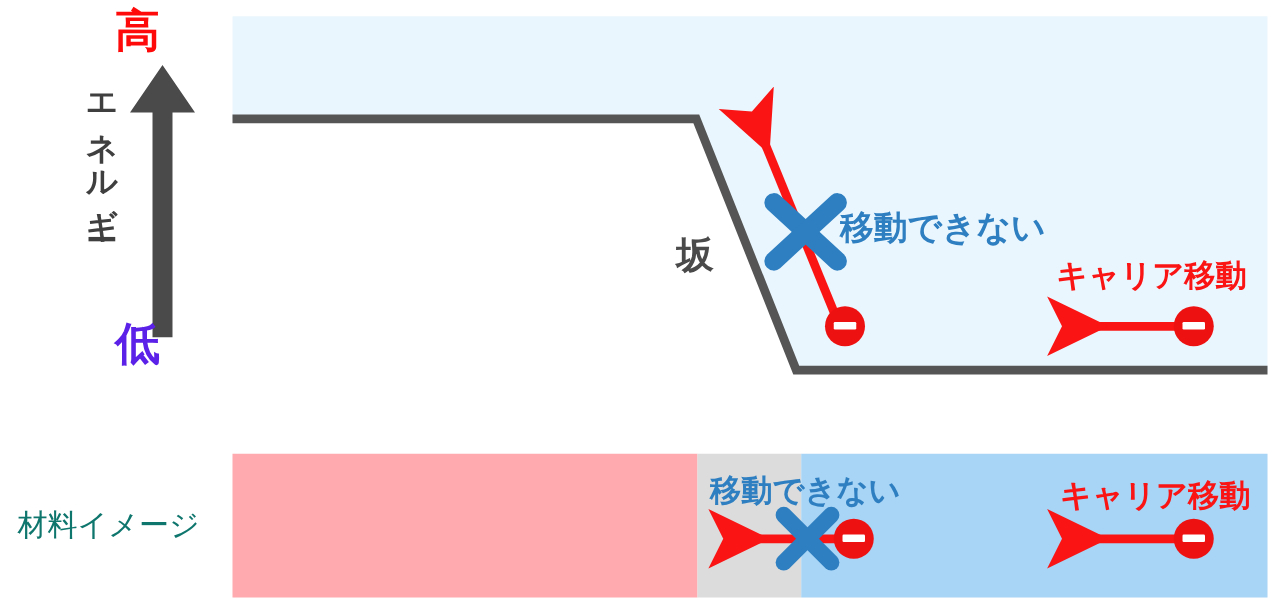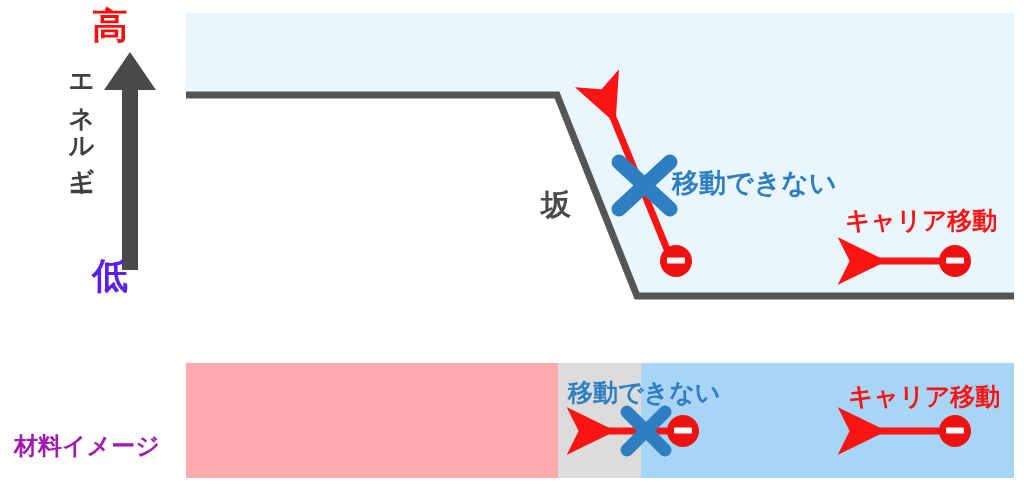--- a/index.html
+++ b/index.html
@@ -97,24 +97,23 @@
     font-weight: 700;
     color: #FA1414;
   }
 
   
   #material-label {
     position: absolute;
     left: 14px;
     top: 404px;
     font-size: 24px;
-    font-weight: 700;
-    color: #a21caf;
-    white-space: nowrap;
-    margin-top: 26px;
+    font-weight: 400;
+    color: #0f766e;
+    white-space: nowrap;
   }
   #material-strip {
     position: absolute;
     left: 186px;
     top: 363px;
     width: 828px;
     height: 115px;
   }
   .strip-seg {
     position: absolute;

